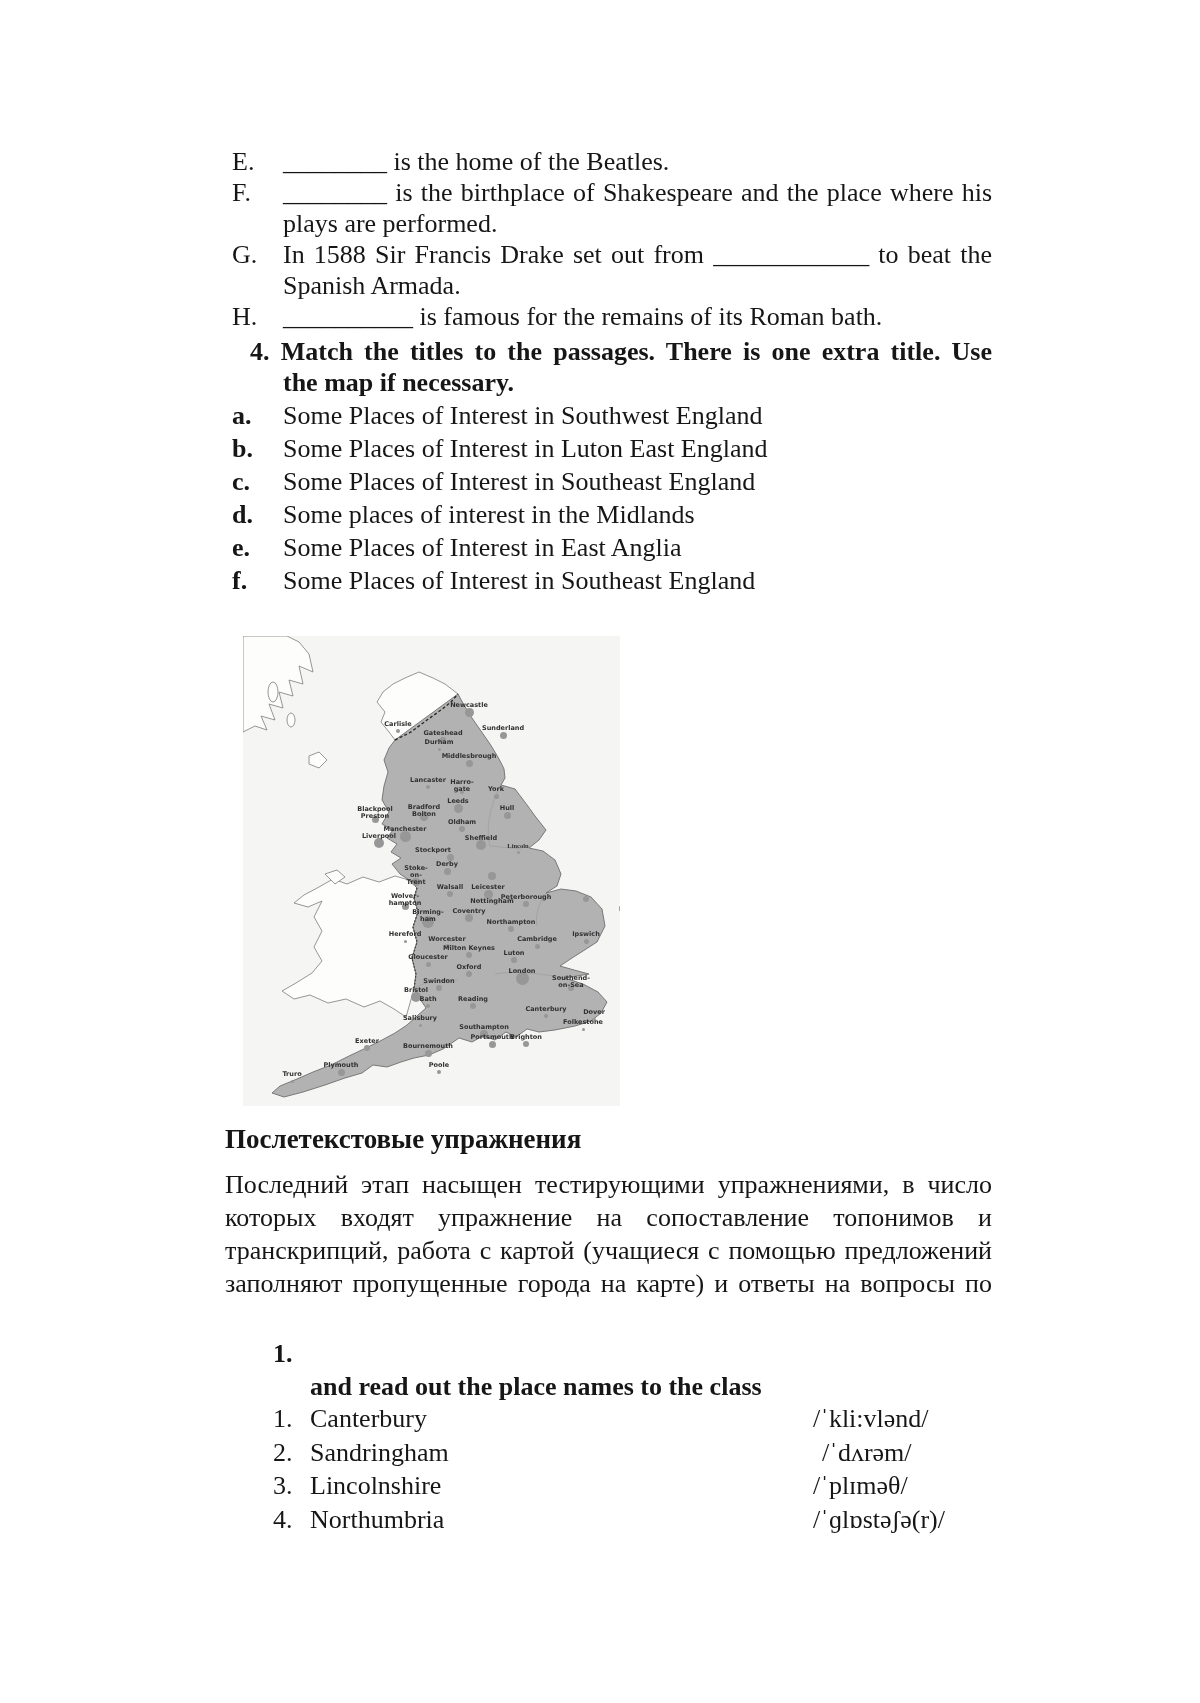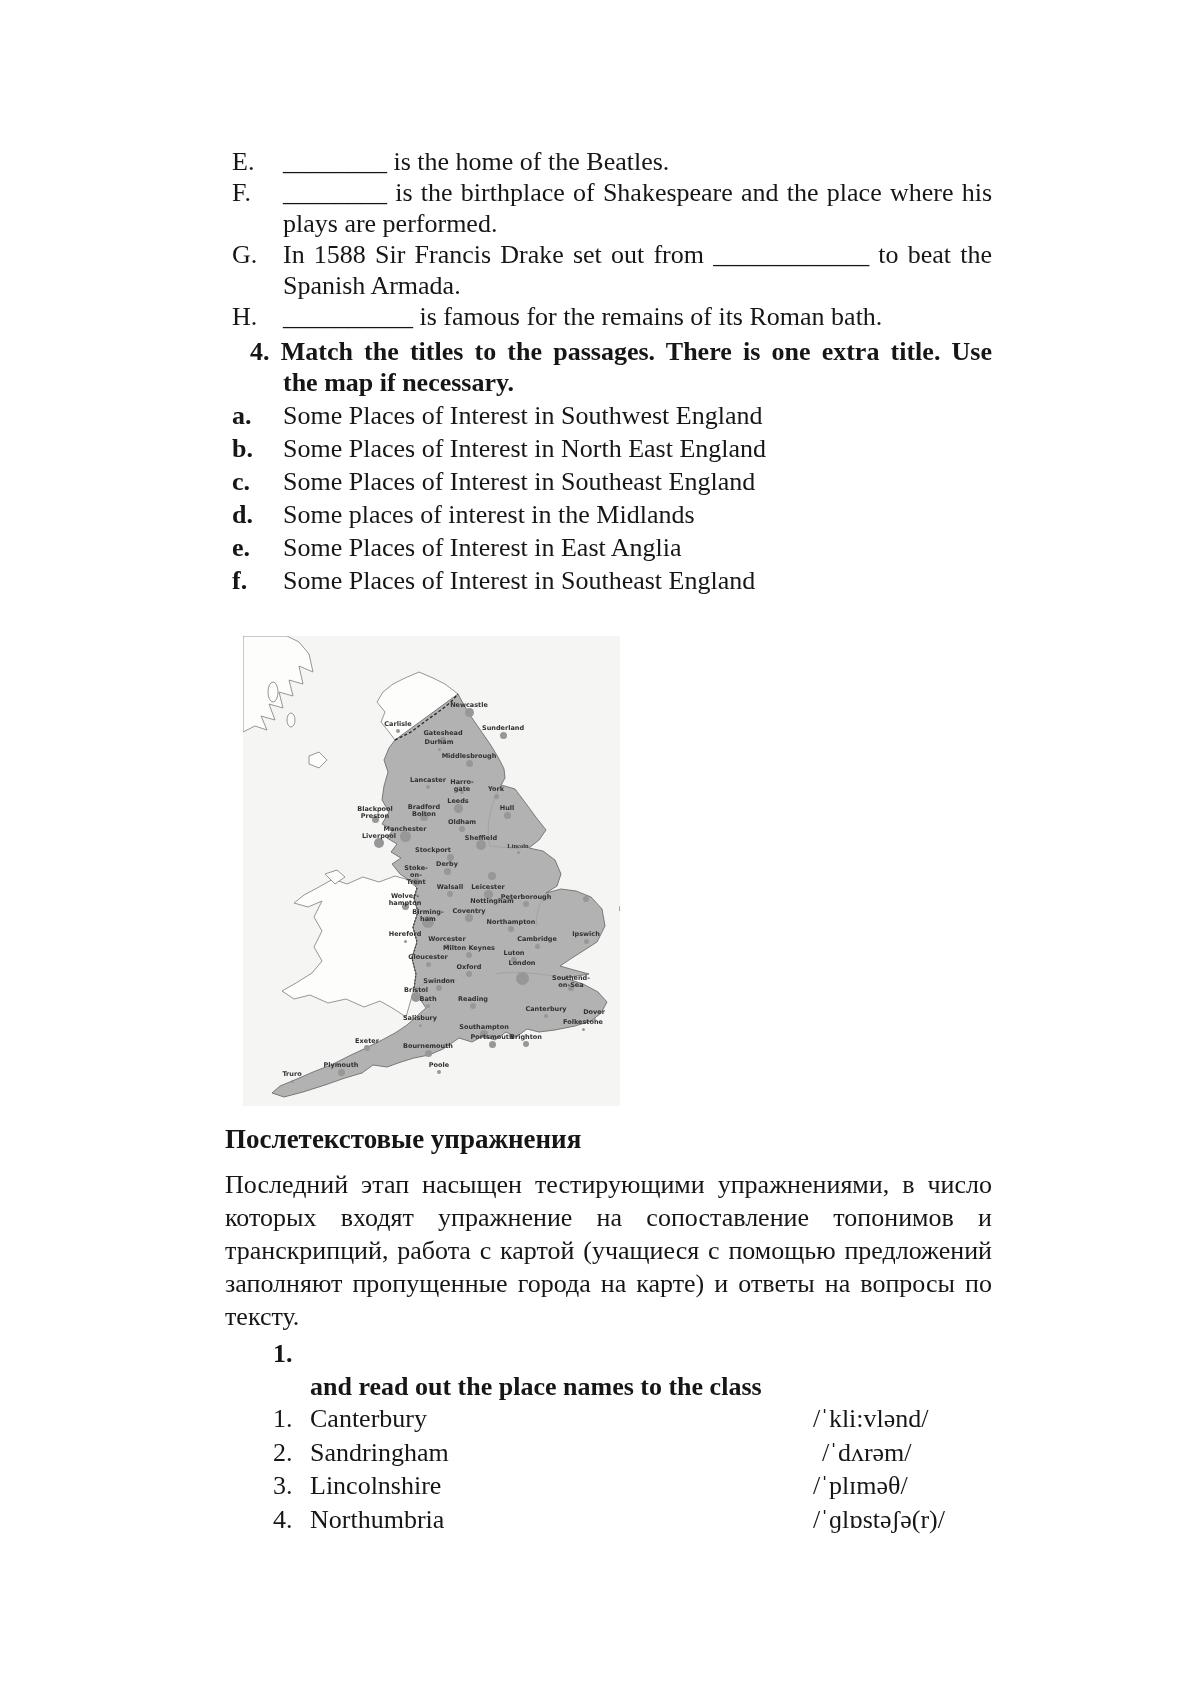--- a/index.html
+++ b/index.html
@@ -88,21 +88,21 @@
     <div class="h4-line2">the map if necessary.</div>
   </div>
 
   <div class="abs titles-block">
     <div class="tl-row">
       <div class="tl-letter">a.</div>
       <div class="tl-text">Some Places of Interest in Southwest England</div>
     </div>
     <div class="tl-row">
       <div class="tl-letter">b.</div>
-      <div class="tl-text">Some Places of Interest in North East England</div>
+      <div class="tl-text">Some Places of Interest in Luton East England</div>
     </div>
     <div class="tl-row">
       <div class="tl-letter">c.</div>
       <div class="tl-text">Some Places of Interest in Southeast England</div>
     </div>
     <div class="tl-row">
       <div class="tl-letter">d.</div>
       <div class="tl-text">Some places of interest in the Midlands</div>
     </div>
     <div class="tl-row">
@@ -220,21 +220,21 @@
         <div class="city-label" style="left: 343px; top: 299px;">Ipswich</div>
         <div class="city-dot" style="height: 6px; width: 6px; left: 223px; top: 316px; background: rgb(151, 151, 151);"></div>
         <div class="city-label" style="left: 226px; top: 313px;">Milton Keynes</div>
         <div class="city-dot" style="height: 6px; width: 6px; left: 268px; top: 321px; background: rgb(151, 151, 151);"></div>
         <div class="city-label" style="left: 271px; top: 318px;">Luton</div>
         <div class="city-dot" style="height: 5px; width: 5px; left: 182.5px; top: 325.5px; background: rgb(151, 151, 151);"></div>
         <div class="city-label" style="left: 185px; top: 322px;">Gloucester</div>
         <div class="city-dot" style="height: 6px; width: 6px; left: 223px; top: 335px; background: rgb(151, 151, 151);"></div>
         <div class="city-label" style="left: 226px; top: 332px;">Oxford</div>
         <div class="city-dot" style="height: 13px; width: 13px; left: 272.5px; top: 335.5px; background: rgb(151, 151, 151);"></div>
-        <div class="city-label" style="left: 279px; top: 328px;">London</div>
+        <div class="city-label" style="left: 279px; top: 336px;">London</div>
         <div class="city-dot" style="height: 6px; width: 6px; left: 193px; top: 349px; background: rgb(151, 151, 151);"></div>
         <div class="city-label" style="left: 196px; top: 346px;">Swindon</div>
         <div class="city-dot" style="height: 6px; width: 6px; left: 325px; top: 349px; background: rgb(151, 151, 151);"></div>
         <div class="city-label" style="left: 328px; top: 346px;">Southend-
 on-Sea</div>
         <div class="city-dot" style="height: 10px; width: 10px; left: 168px; top: 356px; background: rgb(151, 151, 151);"></div>
         <div class="city-label" style="left: 173px; top: 355px;">Bristol</div>
         <div class="city-dot" style="height: 4px; width: 4px; left: 183px; top: 368px; background: rgb(151, 151, 151);"></div>
         <div class="city-label" style="left: 185px; top: 364px;">Bath</div>
         <div class="city-dot" style="height: 6px; width: 6px; left: 227px; top: 367px; background: rgb(151, 151, 151);"></div>
@@ -265,21 +265,20 @@
         <div class="city-label" style="left: 49px; top: 439px;">Truro</div>
       </div>
   </div>
 
   <div class="abs ru-head">Послетекстовые упражнения</div>
   <div class="abs ru-para">
     <div class="jl">Последний этап насыщен тестирующими упражнениями, в число</div>
     <div class="jl">которых входят упражнение на сопоставление топонимов и</div>
     <div class="jl">транскрипций, работа с картой (учащиеся с помощью предложений</div>
     <div class="jl">заполняют пропущенные города на карте) и ответы на вопросы по</div>
-    <div>тексту.</div>
   </div>
 
   <div class="abs t1-block">
     <div class="t1-line1">
       <div class="t1-num">1.</div>
     </div>
     <div class="t1-line2">and read out the place names to the class</div>
   </div>
 
   <div class="abs pairs-block">

